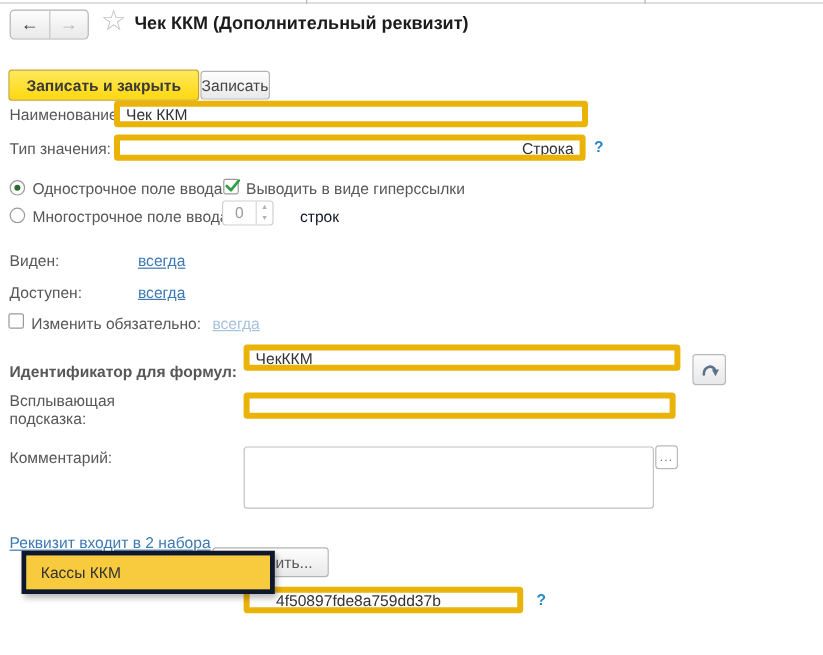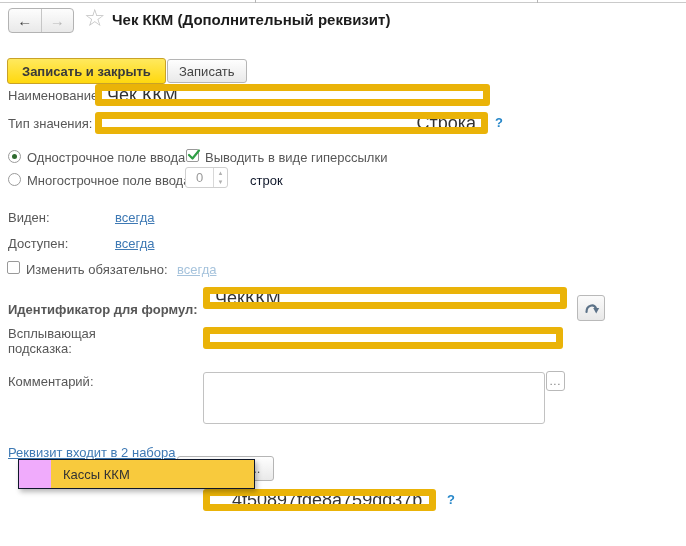--- a/index.html
+++ b/index.html
@@ -17,25 +17,25 @@
   .navbtn{flex:1;display:flex;align-items:center;justify-content:center;font-size:15px;font-weight:bold;cursor:pointer;}
   .navbtn.back{color:#3c3c3c;border-right:1px solid #c6c6c6;}
   .navbtn.fwd{color:#b8b8b8;}
   .star{left:84px;top:4px;font-size:24px;color:#c0c0c0;line-height:28px;}
   .title{left:112px;top:11px;font-size:15px;font-weight:bold;color:#1c1c1c;white-space:nowrap;}
   
   .btn{display:inline-flex;align-items:center;justify-content:center;border-radius:3px;box-sizing:border-box;cursor:pointer;white-space:nowrap;margin-top:16px;}
   .btn-yellow{left:7px;top:42px;height:26px;padding:0 14px;background:linear-gradient(#ffe95e,#ffd80e);
     border:1px solid #c9a227;font-weight:bold;color:#3a3a3a;}
   .btn-gray{background:linear-gradient(#fefefe,#e9e9e9);border:1px solid #b5b5b5;color:#444;}
-  .btn-save{left:167px;top:43px;height:24px;padding:0 11px;}
+  .btn-save{left:167px;top:43px;height:24px;padding:0 0;}
   .btn-change{left:177px;top:440px;height:25px;padding:0 13px;color:#5a5a5a;}
   
-  .txt{position:absolute;border:7px solid #eab308;border-radius:3px;box-sizing:border-box;height:22px;
-    padding:1px 5px;font-family:inherit;font-size:18px;color:#333;background:#fff;outline:none;}
+  .txt{position:absolute;border:5px solid #eab308;border-radius:3px;box-sizing:border-box;height:22px;
+    padding:1px 5px;font-family:inherit;font-size:13px;color:#333;background:#fff;outline:none;}
   .lbl{position:absolute;white-space:nowrap;}
   .lbl-wrap{position:absolute;white-space:normal;line-height:15px;}
   .help{position:absolute;color:#2787c9;font-weight:bold;cursor:pointer;}
   .link{position:absolute;color:#3e79b4;text-decoration:underline;cursor:pointer;white-space:nowrap;}
   .link.disabled{color:#a6c3dc;}
   
   .radio{position:absolute;width:13px;height:13px;border:1px solid #9b9b9b;border-radius:50%;background:#fff;box-sizing:border-box;cursor:pointer;}
   .radio.checked::after{content:"";position:absolute;left:3px;top:3px;width:5px;height:5px;border-radius:50%;background:#2f6b2f;}
   .checkbox{position:absolute;width:13px;height:13px;border:1px solid #999;border-radius:2px;background:#fff;box-sizing:border-box;cursor:pointer;}
   .checkbox svg{position:absolute;left:-1px;top:-3px;}
@@ -45,22 +45,22 @@
   .spin-val{flex:1;display:flex;align-items:center;justify-content:center;color:#9a9a9a;}
   .spin-col{width:13px;border-left:1px solid #d8d8d8;display:flex;flex-direction:column;}
   .spin-col div{flex:1;display:flex;align-items:center;justify-content:center;font-size:6px;color:#b0b0b0;cursor:pointer;}
   
   .sqbtn{position:absolute;border:1px solid #b9b9b9;border-radius:3px;background:linear-gradient(#fbfbfb,#e8e8e8);
     box-sizing:border-box;display:flex;align-items:center;justify-content:center;cursor:pointer;}
   .dots{font-size:10px;color:#6b6b6b;letter-spacing:1px;background:#fff;}
   textarea.comment{position:absolute;left:203px;top:372px;width:342px;height:52px;border:1px solid #c2c2c2;
     border-radius:3px;box-sizing:border-box;resize:none;font-family:inherit;font-size:13px;padding:2px 5px;outline:none;}
   
-  .popup{position:absolute;left:18px;top:459px;width:203px;background:#f0abfc;border:1px solid #0f172a;
-    box-shadow:2px 3px 5px rgba(0,0,0,0.28);z-index:5;padding-left:32px;}
+  .popup{position:absolute;left:18px;top:459px;width:203px;background:#a3a3a3;border:4px solid #0f172a;
+    box-shadow:2px 3px 5px rgba(0,0,0,0.28);z-index:5;}
   .popup .item{height:28px;display:flex;align-items:center;padding-left:12px;color:#333;cursor:pointer;}
   .popup .item.hl{background:#f8ca3d;}
 </style>
 </head>
 <body>
 
 <div class="abs topline"></div>
 <div class="abs toptick" style="left:255px;"></div>
 <div class="abs toptick" style="left:537px;"></div>
 

